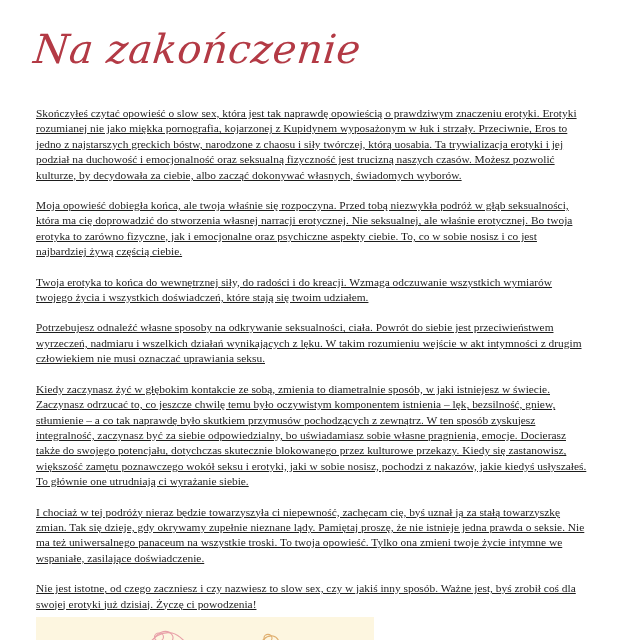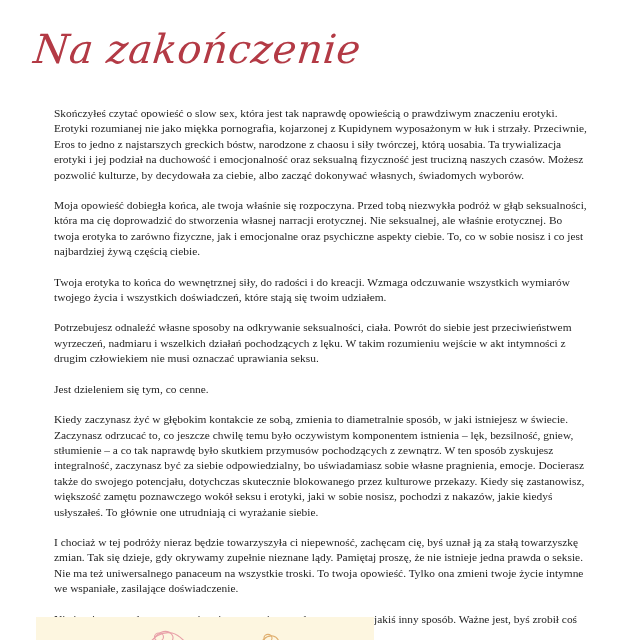--- a/index.html
+++ b/index.html
@@ -45,26 +45,27 @@
   }
 
   
   .body-copy {
     position: absolute;
     left: 36px;
     top: 106px;
     width: 554px;
   }
   .para {
-    margin: 0 0 15px 18px;
+    margin: 0 0 15px 0;
     font-size: 11.4px;
     line-height: 15.4px;
     color: #1d1d1d;
     text-align: left;
     font-family: "Liberation Serif", "DejaVu Serif", serif;
+    text-decoration: underline;
     -webkit-font-smoothing: antialiased;
   }
   .para:last-child { margin-bottom: 0; }
 
   
   .deco-band {
     position: absolute;
     left: 36px;
     top: 617px;
     width: 338px;
@@ -86,22 +87,21 @@
 <div class="page">
 
   <div class="title-block">
     <h1 class="chapter-title">Na zakończenie</h1>
   </div>
 
   <div class="body-copy">
     <p class="para">Skończyłeś czytać opowieść o slow sex, która jest tak naprawdę opowieścią o prawdziwym znaczeniu erotyki. Erotyki rozumianej nie jako miękka pornografia, kojarzonej z Kupidynem wyposażonym w łuk i strzały. Przeciwnie, Eros to jedno z najstarszych greckich bóstw, narodzone z chaosu i siły twórczej, którą uosabia. Ta trywializacja erotyki i jej podział na duchowość i emocjonalność oraz seksualną fizyczność jest trucizną naszych czasów. Możesz pozwolić kulturze, by decydowała za ciebie, albo zacząć dokonywać własnych, świadomych wyborów.</p>
     <p class="para">Moja opowieść dobiegła końca, ale twoja właśnie się rozpoczyna. Przed tobą niezwykła podróż w głąb seksualności, która ma cię doprowadzić do stworzenia własnej narracji erotycznej. Nie seksualnej, ale właśnie erotycznej. Bo twoja erotyka to zarówno fizyczne, jak i emocjonalne oraz psychiczne aspekty ciebie. To, co w sobie nosisz i co jest najbardziej żywą częścią ciebie.</p>
     <p class="para">Twoja erotyka to końca do wewnętrznej siły, do radości i do kreacji. Wzmaga odczuwanie wszystkich wymiarów twojego życia i wszystkich doświadczeń, które stają się twoim udziałem.</p>
-    <p class="para">Potrzebujesz odnaleźć własne sposoby na odkrywanie seksualności, ciała. Powrót do siebie jest przeciwieństwem wyrzeczeń, nadmiaru i wszelkich działań pochodzących z lęku. W takim rozumieniu wejście w akt intymności z drugim człowiekiem nie musi oznaczać uprawiania seksu.</p>
-    <p class="para">Jest dzieleniem się tym, co cenne.</p>
+    <p class="para">Potrzebujesz odnaleźć własne sposoby na odkrywanie seksualności, ciała. Powrót do siebie jest przeciwieństwem wyrzeczeń, nadmiaru i wszelkich działań wynikających z lęku. W takim rozumieniu wejście w akt intymności z drugim człowiekiem nie musi oznaczać uprawiania seksu.</p>
     <p class="para">Kiedy zaczynasz żyć w głębokim kontakcie ze sobą, zmienia to diametralnie sposób, w jaki istniejesz w świecie. Zaczynasz odrzucać to, co jeszcze chwilę temu było oczywistym komponentem istnienia – lęk, bezsilność, gniew, stłumienie – a co tak naprawdę było skutkiem przymusów pochodzących z zewnątrz. W ten sposób zyskujesz integralność, zaczynasz być za siebie odpowiedzialny, bo uświadamiasz sobie własne pragnienia, emocje. Docierasz także do swojego potencjału, dotychczas skutecznie blokowanego przez kulturowe przekazy. Kiedy się zastanowisz, większość zamętu poznawczego wokół seksu i erotyki, jaki w sobie nosisz, pochodzi z nakazów, jakie kiedyś usłyszałeś. To głównie one utrudniają ci wyrażanie siebie.</p>
     <p class="para">I chociaż w tej podróży nieraz będzie towarzyszyła ci niepewność, zachęcam cię, byś uznał ją za stałą towarzyszkę zmian. Tak się dzieje, gdy okrywamy zupełnie nieznane lądy. Pamiętaj proszę, że nie istnieje jedna prawda o seksie. Nie ma też uniwersalnego panaceum na wszystkie troski. To twoja opowieść. Tylko ona zmieni twoje życie intymne we wspaniałe, zasilające doświadczenie.</p>
     <p class="para">Nie jest istotne, od czego zaczniesz i czy nazwiesz to slow sex, czy w jakiś inny sposób. Ważne jest, byś zrobił coś dla swojej erotyki już dzisiaj. Życzę ci powodzenia!</p>
   </div>
 
   <div class="deco-band">
     <svg class="deco-art" viewBox="0 0 338 46" xmlns="http://www.w3.org/2000/svg">
       <g class="deco-figure-left-g">
         <path d="M112 30 C116 20, 126 14, 136 16 C144 18, 148 24, 152 28 C156 32, 160 36, 158 42" fill="none" stroke="#e8a0a8" stroke-width="1.2" stroke-linecap="round"></path>
         <path d="M118 22 C121 16, 128 13, 133 15 C137 17, 138 21, 136 24 C134 27, 129 28, 125 27" fill="none" stroke="#e8a0a8" stroke-width="1.1" stroke-linecap="round"></path>

